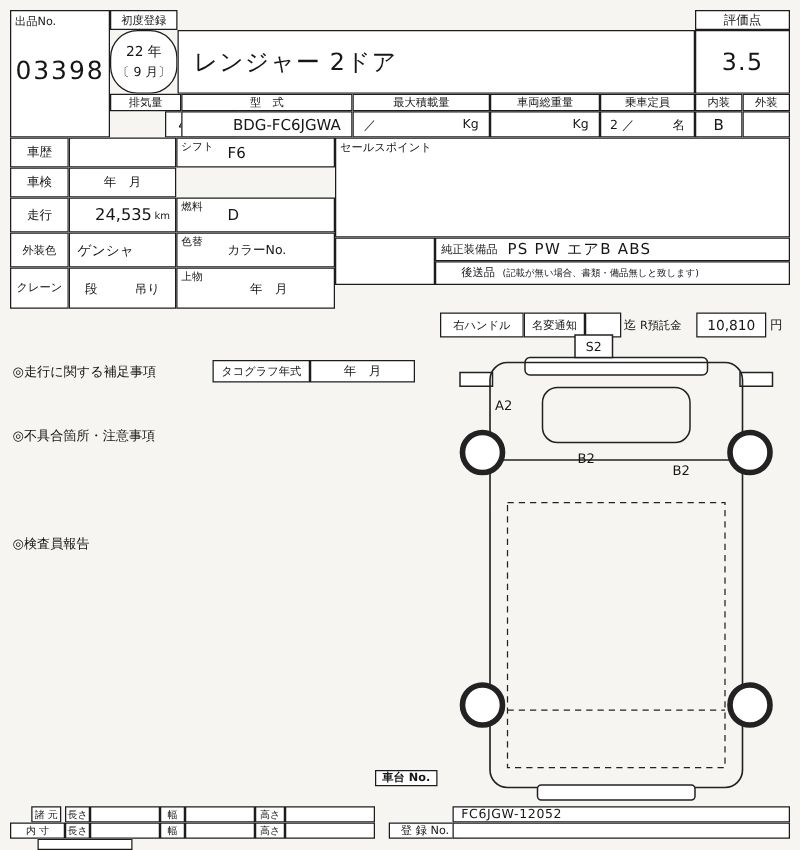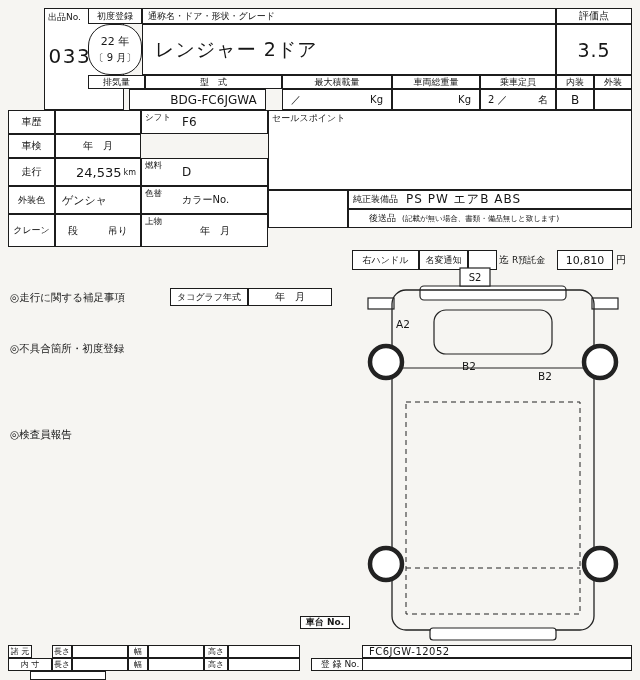--- a/index.html
+++ b/index.html
@@ -18,44 +18,43 @@
   .val{position:absolute;left:40px;top:50%;transform:translateY(-50%);font-size:12px;}
   .col{display:flex;flex-direction:column;align-items:center;justify-content:center;gap:2px;}
   .listitem{height:18px;font-size:10.5px;display:flex;align-items:center;}
   svg text{font-family:"DejaVu Sans","Liberation Sans",sans-serif;}
 </style>
 </head>
 <body>
 
 <div class="sheet">
 
-  <div class="c" style="left:8px;top:8px;width:80px;height:102px;margin-left:36px;">
+  <div class="c" style="left:8px;top:8px;width:80px;height:102px;">
     <div class="t f9" style="left:3px;top:2px;">出品No.</div>
     <div class="t f20 fc" style="left:0;top:30px;width:78px;height:34px;">03398</div>
   </div>
 
   <div class="c fc f9" style="left:88px;top:8px;width:54px;height:16px;">初度登録</div>
-  <div class="c fl f9" style="left:142px;top:8px;width:414px;height:16px;padding-left:5px;">通称名・ドア・形状・グレード</div>
   <div class="c fc f10" style="left:556px;top:8px;width:76px;height:16px;">評価点</div>
 
   <div class="c col" style="left:88px;top:24px;width:54px;height:51px;border-radius:22px;">
     <span class="f11">22 年</span>
     <span class="f10">〔 9 月〕</span>
   </div>
   <div class="c fl f19" style="left:142px;top:24px;width:414px;height:51px;padding-left:12px;">レンジャー 2ドア</div>
   <div class="c fc f19" style="left:556px;top:24px;width:76px;height:51px;">3.5</div>
 
   <div class="c fc f9" style="left:88px;top:75px;width:57px;height:14px;">排気量</div>
   <div class="c fr" style="left:88px;top:89px;width:57px;height:21px;padding-right:4px;gap:2px;margin-left:44px;">
     <span class="f12">4720</span>
     <span class="f8">cc</span>
   </div>
 
   <div class="c fc f9" style="left:145px;top:75px;width:137px;height:14px;">型　式</div>
-  <div class="c fc f12" style="left:129px;top:89px;width:137px;height:21px;padding-left:32px;">BDG-FC6JGWA</div>
+  <div class="c fc f12" style="left:145px;top:89px;width:137px;height:21px;padding-left:32px;">BDG-FC6JGWA</div>
 
   <div class="c fc f9" style="left:282px;top:75px;width:110px;height:14px;">最大積載量</div>
   <div class="c fb f10" style="left:282px;top:89px;width:110px;height:21px;padding:0 8px;">
     <span>／</span>
     <span>Kg</span>
   </div>
 
   <div class="c fc f9" style="left:392px;top:75px;width:88px;height:14px;">車両総重量</div>
   <div class="c fr f10" style="left:392px;top:89px;width:88px;height:21px;padding-right:8px;">
     <span>Kg</span>
@@ -127,21 +126,21 @@
   <div class="c" style="left:468px;top:250px;width:29px;height:20px;"></div>
   <div class="t f10" style="left:499px;top:253px;">迄</div>
   <div class="t f9" style="left:512px;top:254px;">R預託金</div>
   <div class="c fc f11" style="left:557px;top:250px;width:56px;height:20px;">10,810</div>
   <div class="t f10" style="left:616px;top:253px;">円</div>
 
   <div class="t" style="left:10px;top:291px;font-size:10.5px;">◎走行に関する補足事項</div>
   <div class="c fc f9" style="left:170px;top:288px;width:78px;height:18px;">タコグラフ年式</div>
   <div class="c fc f10" style="left:248px;top:288px;width:84px;height:18px;">年　月</div>
 
-  <div class="t" style="left:10px;top:342px;font-size:10.5px;">◎不具合箇所・初度登録</div>
+  <div class="t" style="left:10px;top:342px;font-size:10.5px;">◎不具合箇所・注意事項</div>
   <div class="t" style="left:10px;top:428px;font-size:10.5px;">◎検査員報告</div>
 
 
   <svg class="t" style="left:356px;top:266px;" width="274" height="378" viewBox="0 0 274 378">
 
     <rect x="12" y="32" width="26" height="11" fill="#fff" stroke="#222" stroke-width="1.2"></rect>
     <rect x="236" y="32" width="26" height="11" fill="#fff" stroke="#222" stroke-width="1.2"></rect>
 
     <rect x="64" y="20" width="146" height="14" rx="4" fill="#fff" stroke="#222" stroke-width="1.2"></rect>
 
@@ -162,21 +161,21 @@
     <circle cx="244" cy="298" r="16" fill="#fff" stroke="#222" stroke-width="4.5"></circle>
 
     <rect x="104" y="2" width="30" height="18" fill="#fff" stroke="#222" stroke-width="1.2"></rect>
     <text x="119" y="15" text-anchor="middle" font-size="10" fill="#161616">S2</text>
 
     <text x="40" y="62" font-size="10.5" fill="#161616">A2</text>
     <text x="106" y="104" font-size="10.5" fill="#161616">B2</text>
     <text x="182" y="114" font-size="10.5" fill="#161616">B2</text>
   </svg>
 
-  <div class="c fc f8" style="left:8px;top:645px;width:24px;height:13px;">諸 元</div>
+  <div class="c fc f8" style="left:25px;top:645px;width:24px;height:13px;">諸 元</div>
   <div class="c fc f8" style="left:52px;top:645px;width:20px;height:13px;">長さ</div>
   <div class="c" style="left:72px;top:645px;width:56px;height:13px;"></div>
   <div class="c fc f8" style="left:128px;top:645px;width:20px;height:13px;">幅</div>
   <div class="c" style="left:148px;top:645px;width:56px;height:13px;"></div>
   <div class="c fc f8" style="left:204px;top:645px;width:24px;height:13px;">高さ</div>
   <div class="c" style="left:228px;top:645px;width:72px;height:13px;"></div>
   <div class="c fc f9" style="left:300px;top:616px;width:50px;height:13px;font-weight:bold;">車台 No.</div>
   <div class="c fl f10" style="left:362px;top:645px;width:270px;height:13px;padding-left:6px;letter-spacing:0.5px;">FC6JGW-12052</div>
 
   <div class="c fc f8" style="left:8px;top:658px;width:44px;height:13px;">内 寸</div>

